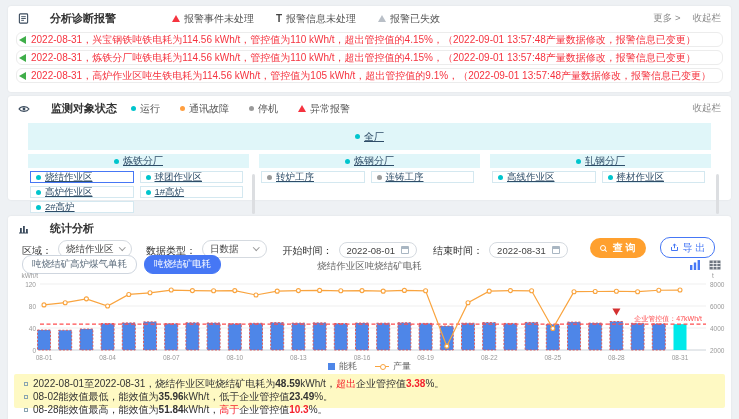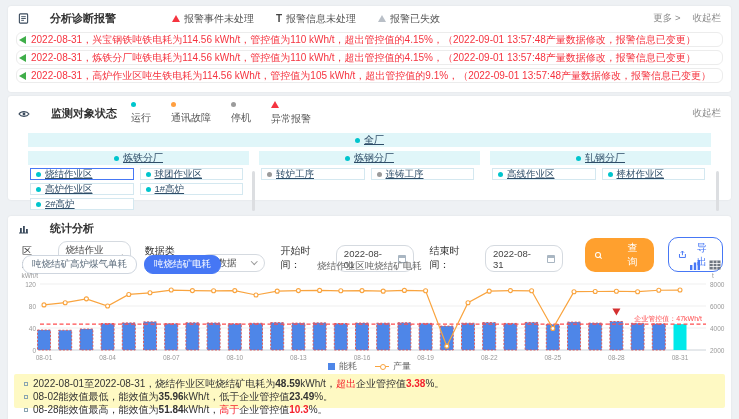--- a/index.html
+++ b/index.html
@@ -23,22 +23,22 @@
   .tri.gray { border-bottom-color:#b9bfc7; }
   .t-ico { font-weight:bold; font-size:10px; color:#444; }
   .alert-row { display:flex; align-items:center; height:15px; margin:3px 8px 0; border:1px solid #ececec;
     border-radius:6px; font-size:10px; color:#f5333f; position:relative; padding-left:14px; overflow:hidden; white-space:nowrap; }
   .flag { position:absolute; left:2px; top:3px; width:0; height:0;
     border-top:4.5px solid transparent; border-bottom:4.5px solid transparent; border-right:7px solid #3fae49; }
 
   
   .status-legend { display:flex; gap:20px; margin-left:14px; font-size:10px; color:#555; align-items:center; }
   .dot { width:5px; height:5px; border-radius:50%; flex:none; display:inline-block; }
-  .sl-item { display:flex; gap:4px;flex-direction:column; }
-  .plant-bar { margin:4px 20px 0; height:14px; background:#e0f6f9; display:flex; justify-content:center;
+  .sl-item { display:flex; align-items:center; gap:4px; }
+  .plant-bar { margin:4px 20px 0; height:27px; background:#e0f6f9; display:flex; justify-content:center;
     align-items:center; gap:4px; font-size:10px; }
   .node-label { color:#2e4d68; text-decoration:underline; cursor:pointer; }
   .branches { display:flex; gap:10px; margin:4px 20px 0; }
   .branch { flex:1; position:relative; }
   .branch-header { height:14px; background:#e0f6f9; display:flex; justify-content:center; align-items:center; gap:4px; font-size:10px; }
   .branch-items { display:flex; flex-wrap:wrap; gap:3px 6px; padding:3px 2px 0 2px; }
   .node { display:flex; align-items:center; gap:4px; border:1px solid #d4e8f0; background:#fff; height:12px;
     padding:0 5px; font-size:9.5px; width:calc(50% - 5px); cursor:pointer; overflow:hidden; white-space:nowrap; }
   .node.selected { border-color:#4677f5; }
   .vbar { position:absolute; width:3px; background:#dcdee1; border-radius:2px; top:20px; height:40px; }
@@ -47,21 +47,21 @@
   #panel-stats > div { position:absolute; }
   .stats-header { top:5px; left:10px; display:flex; align-items:center; }
   .stats-filters { top:21px; left:14px; right:8px; display:flex; align-items:flex-end; gap:6px; font-size:10px; color:#333; }
   .pill { display:flex; align-items:center; border:1px solid #d5dae0; border-radius:9px; padding:1.5px 7px;
     font-size:9.5px; color:#444; background:#fff; cursor:pointer; }
   .pill .val { margin-right:6px; }
   .caret { width:4.5px; height:4.5px; border-right:1.2px solid #999; border-bottom:1.2px solid #999;
     transform:rotate(45deg); margin-top:-3px; }
   .cal { width:8px; height:8px; border:1px solid #a9b6c2; border-top:3px solid #a9b6c2; border-radius:1px; }
   .btn-query { margin-left:16px; background:#ffa02e; color:#fff; border:none; border-radius:10px;
-    padding:3px 10px; font-size:10px; display:flex; gap:21px; align-items:center; cursor:pointer; }
+    padding:3px 10px; font-size:10px; display:flex; gap:7px; align-items:center; cursor:pointer;font-weight:bold; }
   .mag { width:6px; height:6px; border:1.2px solid #fff; border-radius:50%; position:relative; display:inline-block; }
   .mag::after { content:""; position:absolute; width:3.2px; height:1.2px; background:#fff; transform:rotate(45deg); right:-2.6px; bottom:-1px; }
   .btn-export { margin-left:8px; background:#fff; color:#4677f5; border:1px solid #4677f5; border-radius:10px;
     padding:2.5px 9px; font-size:10px; display:flex; gap:4px; align-items:center; cursor:pointer; }
   .stats-tabs { top:39px; left:14px; right:10px; display:flex; gap:7px; align-items:center; }
   .tab-pill { border:1px solid #cfd6df; border-radius:9px; padding:2px 9px; font-size:9.5px; color:#5a6b7b; background:#fff; cursor:pointer; }
   .tab-pill.active { background:#4677f5; border-color:#4677f5; color:#fff; }
   .view-icons { margin-left:auto; display:flex; gap:8px; align-items:center; }
   .chart-title { top:44px; left:0; right:0; text-align:center; font-size:9.5px; color:#666; }
   .chart-wrap { top:54px; left:6px; }

